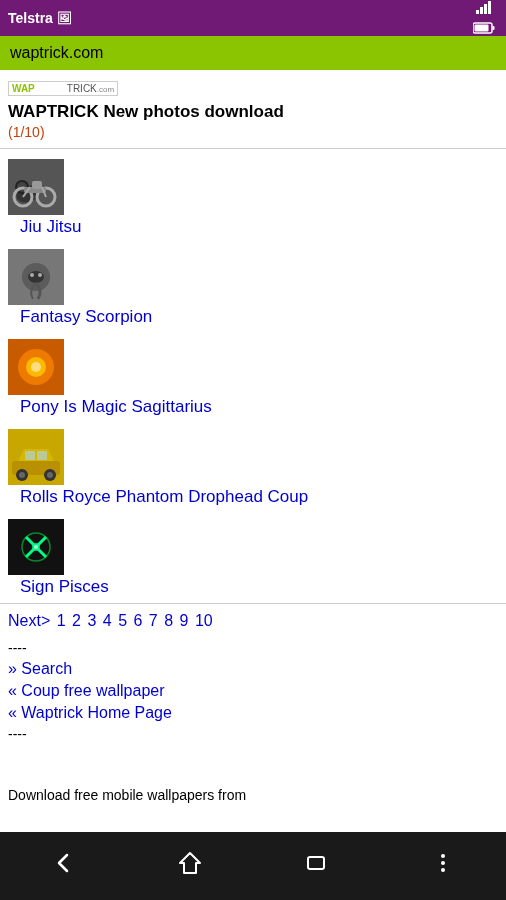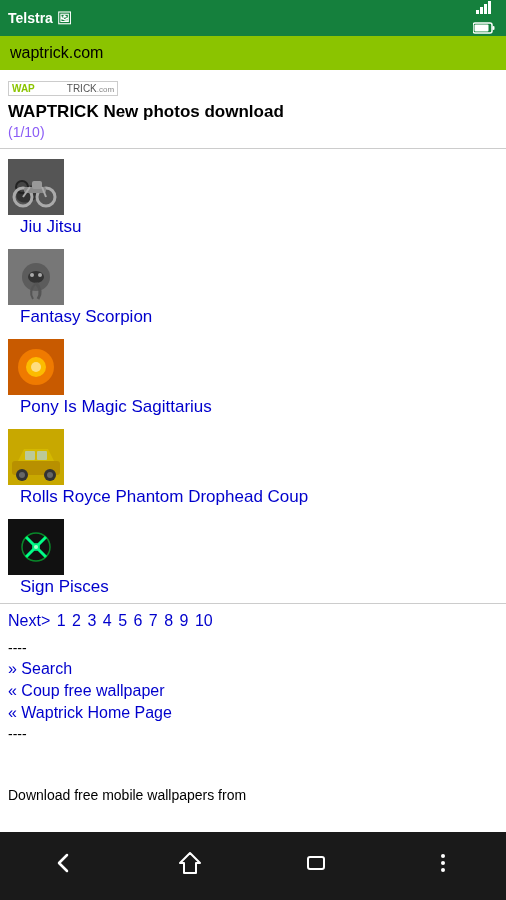--- a/index.html
+++ b/index.html
@@ -1,20 +1,20 @@
 <!DOCTYPE html>
 <html><head>
   <meta charset="utf-8">
   <style>
     * { margin: 0; padding: 0; box-sizing: border-box; }
     body { width: 506px; height: 900px; font-family: Arial, sans-serif; background: #fff; overflow: hidden; display: flex; flex-direction: column; }
 
     
     .status-bar {
-      background: #15803d;
+      background: #701a75;
       color: #fff;
       display: flex;
       justify-content: space-between;
       align-items: center;
       padding: 0 8px;
       height: 36px;
       flex-shrink: 0;
     }
     .status-left { font-size: 14px; font-weight: bold; display: flex; align-items: center; gap: 4px; }
     .status-right { font-size: 14px; font-weight: normal; display: flex; align-items: center; gap: 4px; flex-direction: column; }
@@ -50,21 +50,21 @@
 
     
     .page-title {
       font-size: 17px;
       font-weight: bold;
       color: #000;
       padding: 2px 8px;
     }
     .page-subtitle {
       font-size: 14px;
-      color: #8b5cf6;
+      color: #c2410c;
       padding: 0 8px 4px;
     }
 
     
     .divider {
       border: none;
       border-top: 1px solid #ccc;
       margin: 4px 0;
     }
 

